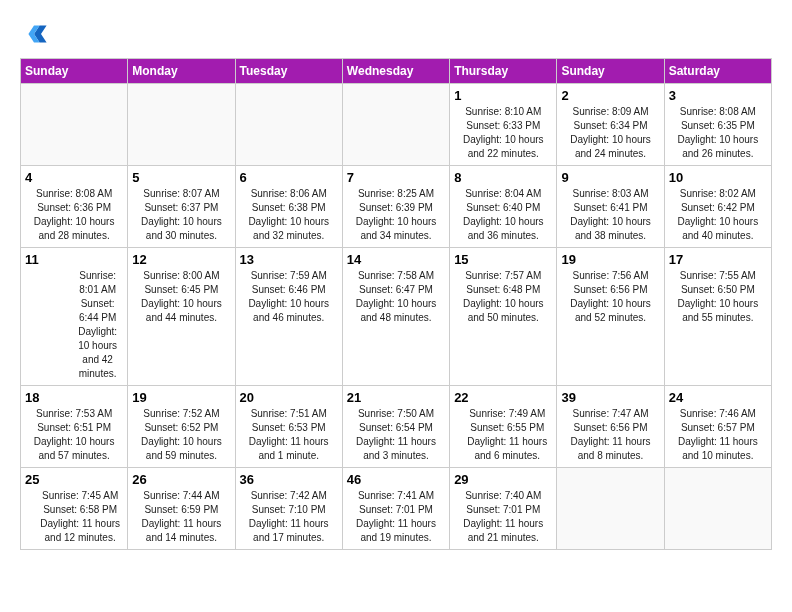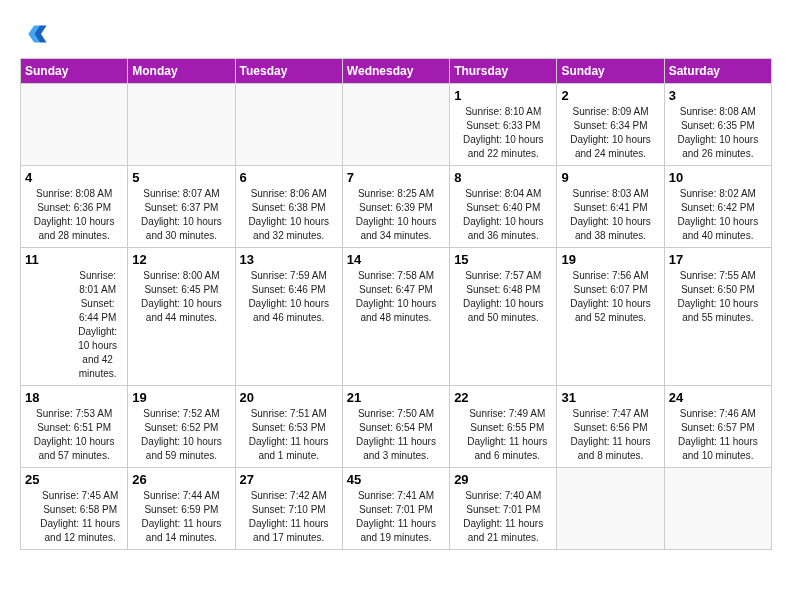--- a/index.html
+++ b/index.html
@@ -225,21 +225,21 @@
         <td>
           <span class="day-num">15</span>
           <div class="day-info" style="white-space: pre-line;">Sunrise: 7:57 AM
 Sunset: 6:48 PM
 Daylight: 10 hours
 and 50 minutes.</div>
         </td>
         <td>
           <span class="day-num">19</span>
           <div class="day-info" style="white-space: pre-line;">Sunrise: 7:56 AM
-Sunset: 6:07 PM
+Sunset: 6:56 PM
 Daylight: 10 hours
 and 52 minutes.</div>
         </td>
         <td>
           <span class="day-num">17</span>
           <div class="day-info" style="white-space: pre-line;">Sunrise: 7:55 AM
 Sunset: 6:50 PM
 Daylight: 10 hours
 and 55 minutes.</div>
         </td>
@@ -274,21 +274,21 @@
 and 3 minutes.</div>
         </td>
         <td>
           <span class="day-num">22</span>
           <div class="day-info" style="white-space: pre-line; margin-left: 8px;">Sunrise: 7:49 AM
 Sunset: 6:55 PM
 Daylight: 11 hours
 and 6 minutes.</div>
         </td>
         <td>
-          <span class="day-num">31</span>
+          <span class="day-num">39</span>
           <div class="day-info" style="white-space: pre-line;">Sunrise: 7:47 AM
 Sunset: 6:56 PM
 Daylight: 11 hours
 and 8 minutes.</div>
         </td>
         <td>
           <span class="day-num">24</span>
           <div class="day-info" style="white-space: pre-line;">Sunrise: 7:46 AM
 Sunset: 6:57 PM
 Daylight: 11 hours
@@ -304,28 +304,28 @@
 and 12 minutes.</div>
         </td>
         <td>
           <span class="day-num">26</span>
           <div class="day-info" style="white-space: pre-line;">Sunrise: 7:44 AM
 Sunset: 6:59 PM
 Daylight: 11 hours
 and 14 minutes.</div>
         </td>
         <td>
-          <span class="day-num">27</span>
+          <span class="day-num">36</span>
           <div class="day-info" style="white-space: pre-line;">Sunrise: 7:42 AM
 Sunset: 7:10 PM
 Daylight: 11 hours
 and 17 minutes.</div>
         </td>
         <td>
-          <span class="day-num">45</span>
+          <span class="day-num">46</span>
           <div class="day-info" style="white-space: pre-line;">Sunrise: 7:41 AM
 Sunset: 7:01 PM
 Daylight: 11 hours
 and 19 minutes.</div>
         </td>
         <td>
           <span class="day-num">29</span>
           <div class="day-info" style="white-space: pre-line;">Sunrise: 7:40 AM
 Sunset: 7:01 PM
 Daylight: 11 hours

